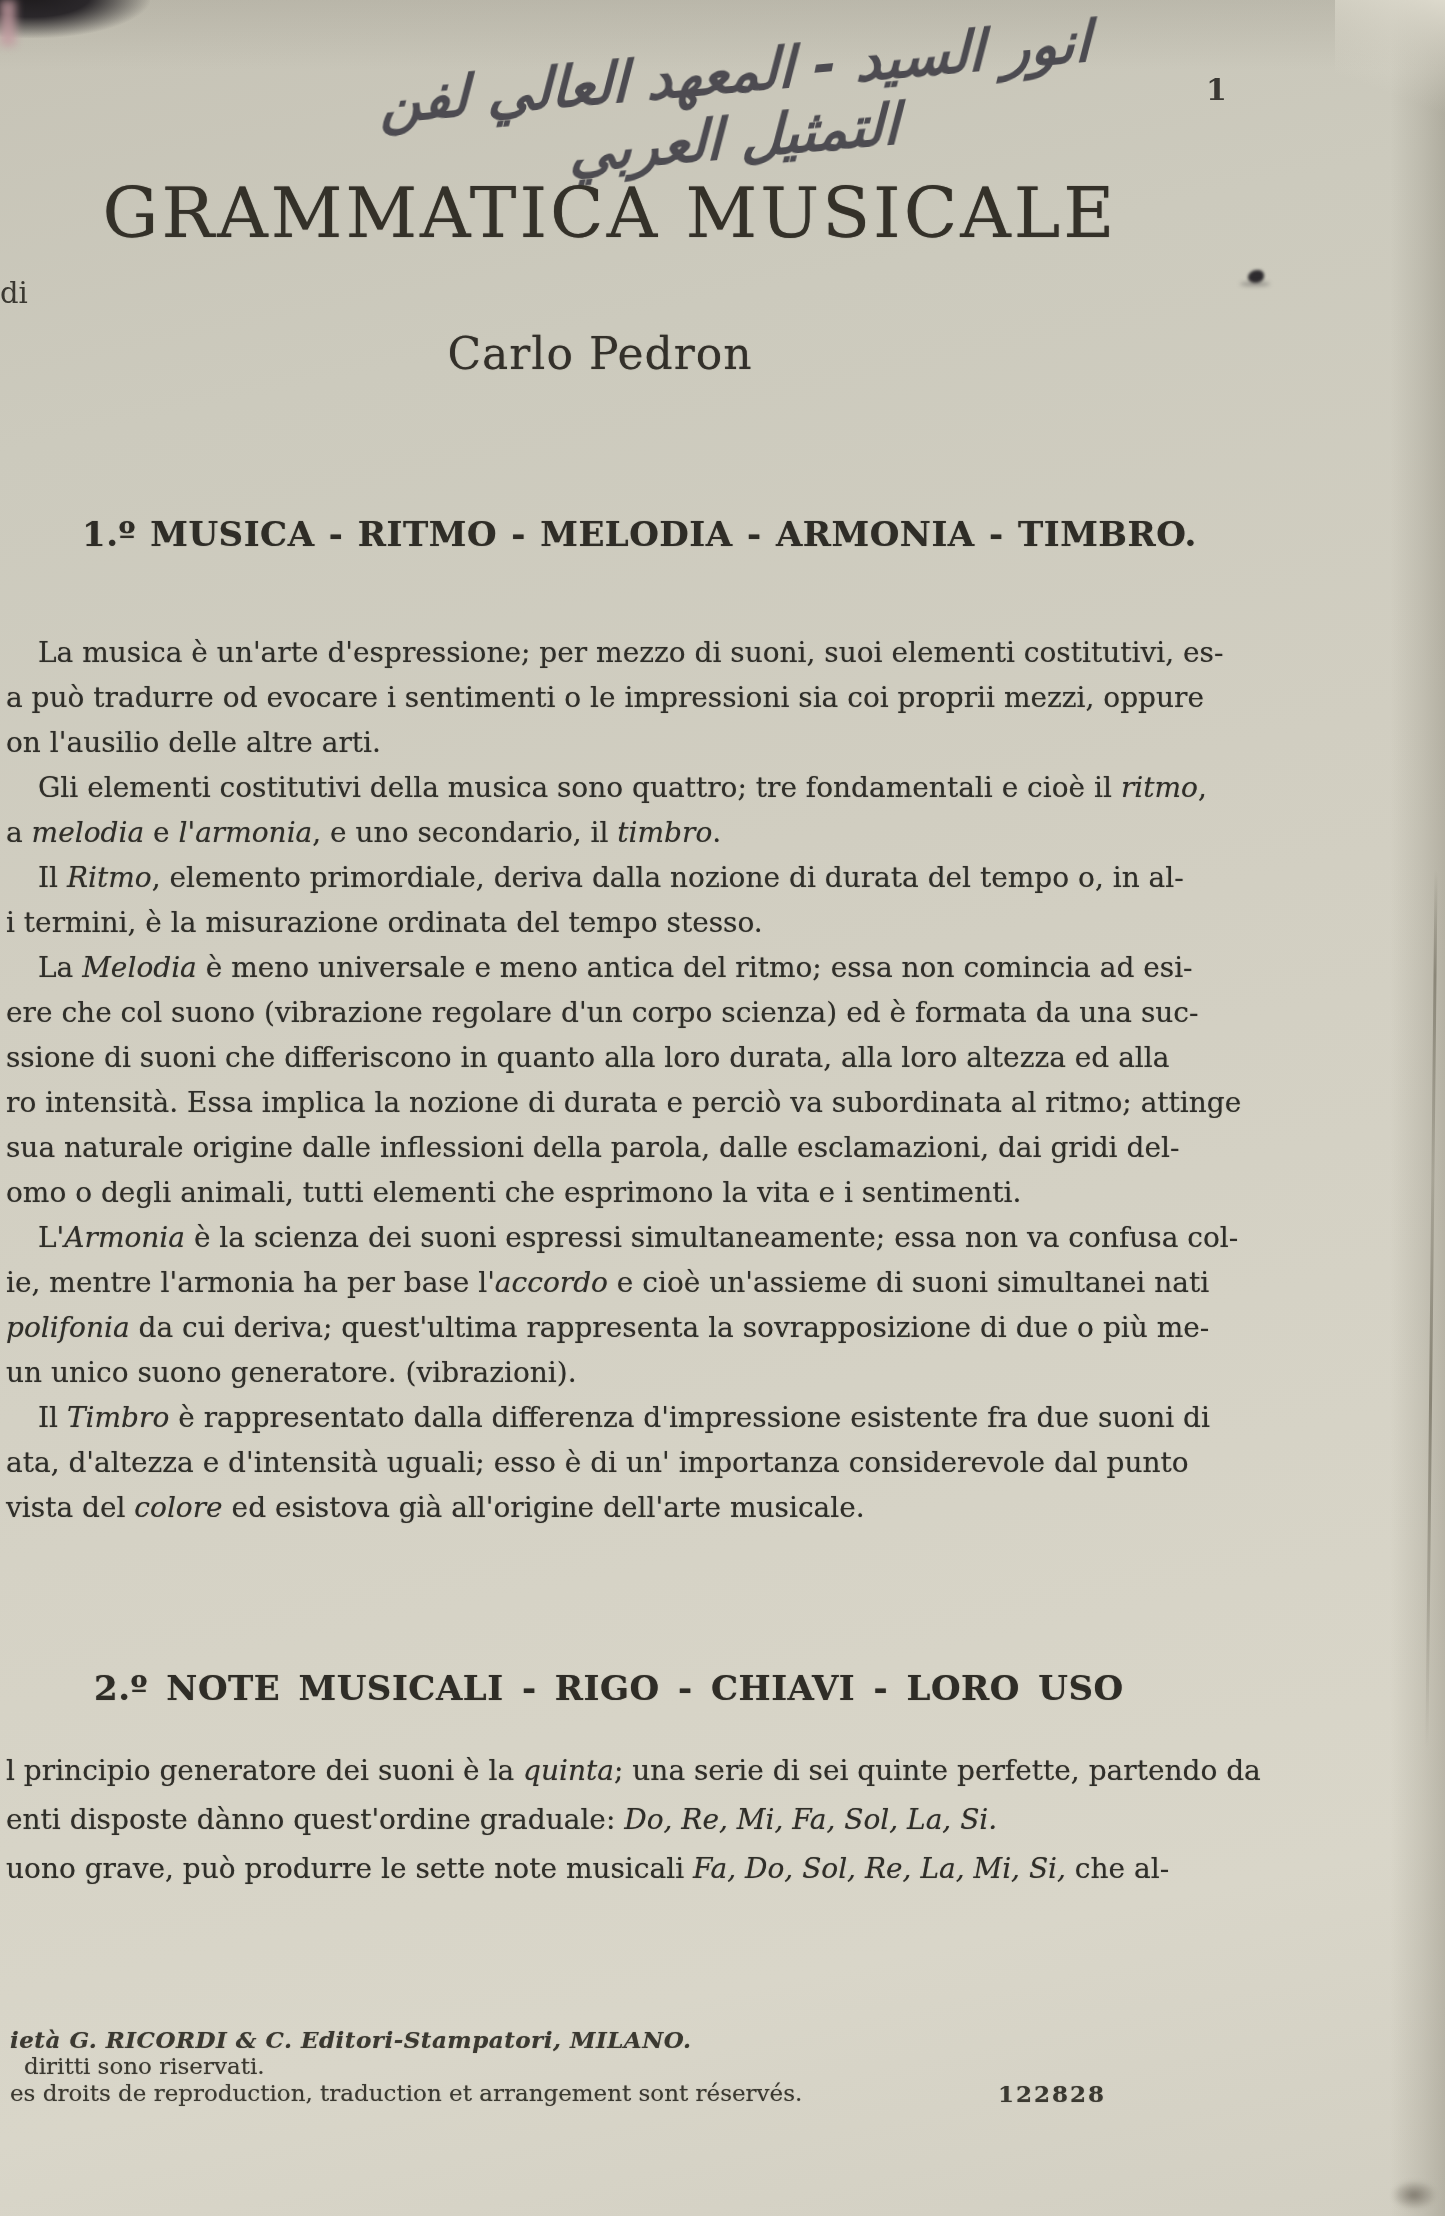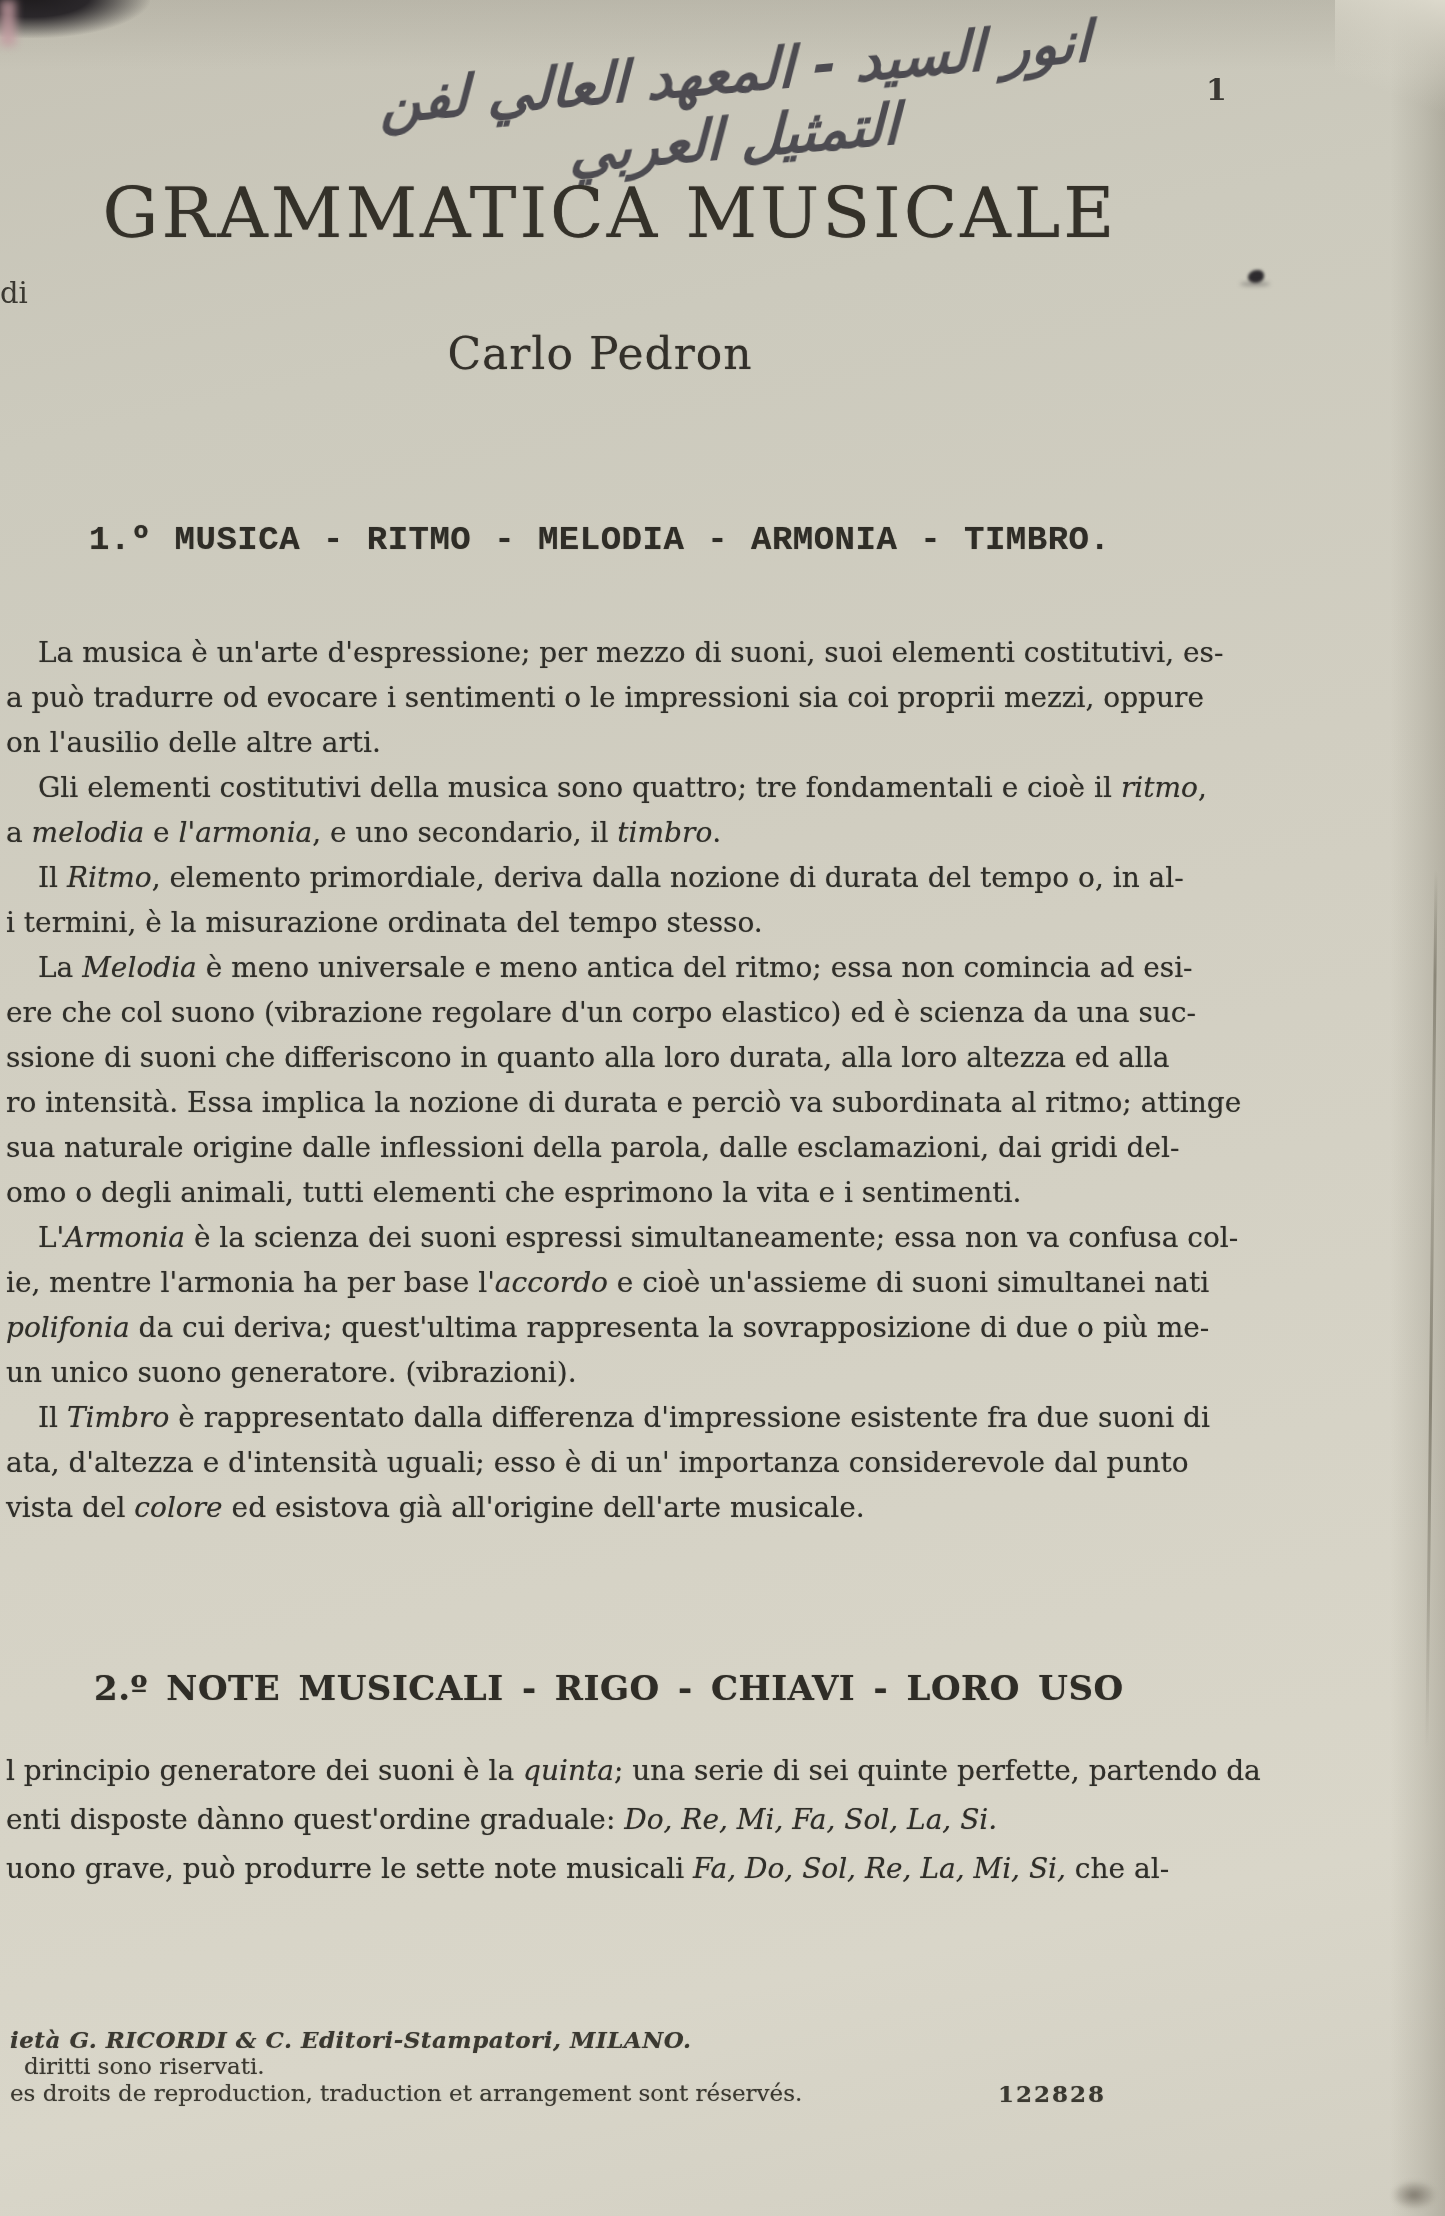--- a/index.html
+++ b/index.html
@@ -88,31 +88,31 @@
   <div class="ink-blot"></div>
   <div class="ink-blot-tail"></div>
 
   <div class="handwriting">انور السيد - المعهد العالي لفن التمثيل العربي</div>
   <div class="page-number">1</div>
 
   <h1 class="title" style="margin:4px;">GRAMMATICA MUSICALE</h1>
   <div class="byline">di</div>
   <div class="author">Carlo Pedron</div>
 
-  <h2 class="heading heading-1" style="margin:13px;font-family:Liberation Mono, monospace;">1.º MUSICA - RITMO - MELODIA - ARMONIA - TIMBRO.</h2>
+  <h2 class="heading heading-1" style="margin:6px;">1.º MUSICA - RITMO - MELODIA - ARMONIA - TIMBRO.</h2>
   <div class="body-text body-1">
       <div class="line ind"><span>La musica è un'arte d'espressione; per mezzo di suoni, suoi elementi costitutivi, es-</span></div>
       <div class="line"><span>a può tradurre od evocare i sentimenti o le impressioni sia coi proprii mezzi, oppure</span></div>
       <div class="line"><span>on l'ausilio delle altre arti.</span></div>
       <div class="line ind"><span>Gli elementi costitutivi della musica sono quattro; tre fondamentali e cioè il </span><i>ritmo</i><span>,</span></div>
       <div class="line"><span>a </span><i>melodia</i><span> e </span><i>l'armonia</i><span>, e uno secondario, il </span><i>timbro</i><span>.</span></div>
       <div class="line ind"><span>Il </span><i>Ritmo</i><span>, elemento primordiale, deriva dalla nozione di durata del tempo o, in al-</span></div>
       <div class="line"><span>i termini, è la misurazione ordinata del tempo stesso.</span></div>
       <div class="line ind"><span>La </span><i>Melodia</i><span> è meno universale e meno antica del ritmo; essa non comincia ad esi-</span></div>
-      <div class="line"><span>ere che col suono (vibrazione regolare d'un corpo elastico) ed è scienza da una suc-</span></div>
+      <div class="line"><span>ere che col suono (vibrazione regolare d'un corpo scienza) ed è formata da una suc-</span></div>
       <div class="line"><span>ssione di suoni che differiscono in quanto alla loro durata, alla loro altezza ed alla</span></div>
       <div class="line"><span>ro intensità. Essa implica la nozione di durata e perciò va subordinata al ritmo; attinge</span></div>
       <div class="line"><span>sua naturale origine dalle inflessioni della parola, dalle esclamazioni, dai gridi del-</span></div>
       <div class="line"><span>omo o degli animali, tutti elementi che esprimono la vita e i sentimenti.</span></div>
       <div class="line ind"><span>L'</span><i>Armonia</i><span> è la scienza dei suoni espressi simultaneamente; essa non va confusa col-</span></div>
       <div class="line"><span>ie, mentre l'armonia ha per base l'</span><i>accordo</i><span> e cioè un'assieme di suoni simultanei nati</span></div>
       <div class="line"><span></span><i>polifonia</i><span> da cui deriva; quest'ultima rappresenta la sovrapposizione di due o più me-</span></div>
       <div class="line"><span>un unico suono generatore. (vibrazioni).</span></div>
       <div class="line ind"><span>Il </span><i>Timbro</i><span> è rappresentato dalla differenza d'impressione esistente fra due suoni di</span></div>
       <div class="line"><span>ata, d'altezza e d'intensità uguali; esso è di un' importanza considerevole dal punto</span></div>

